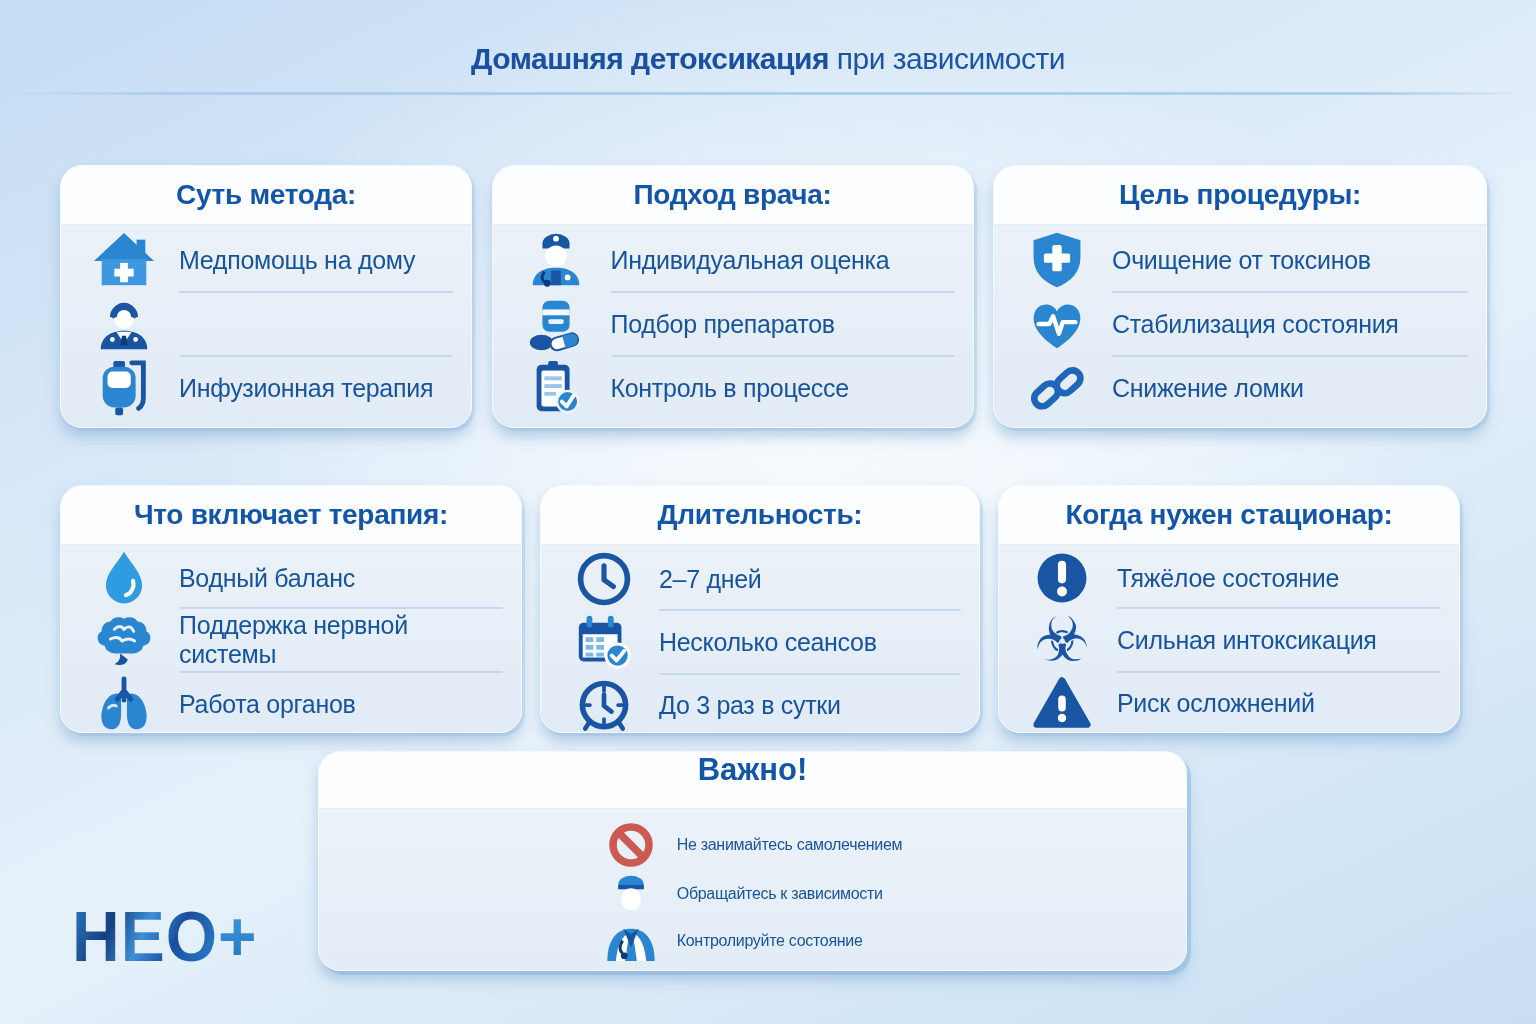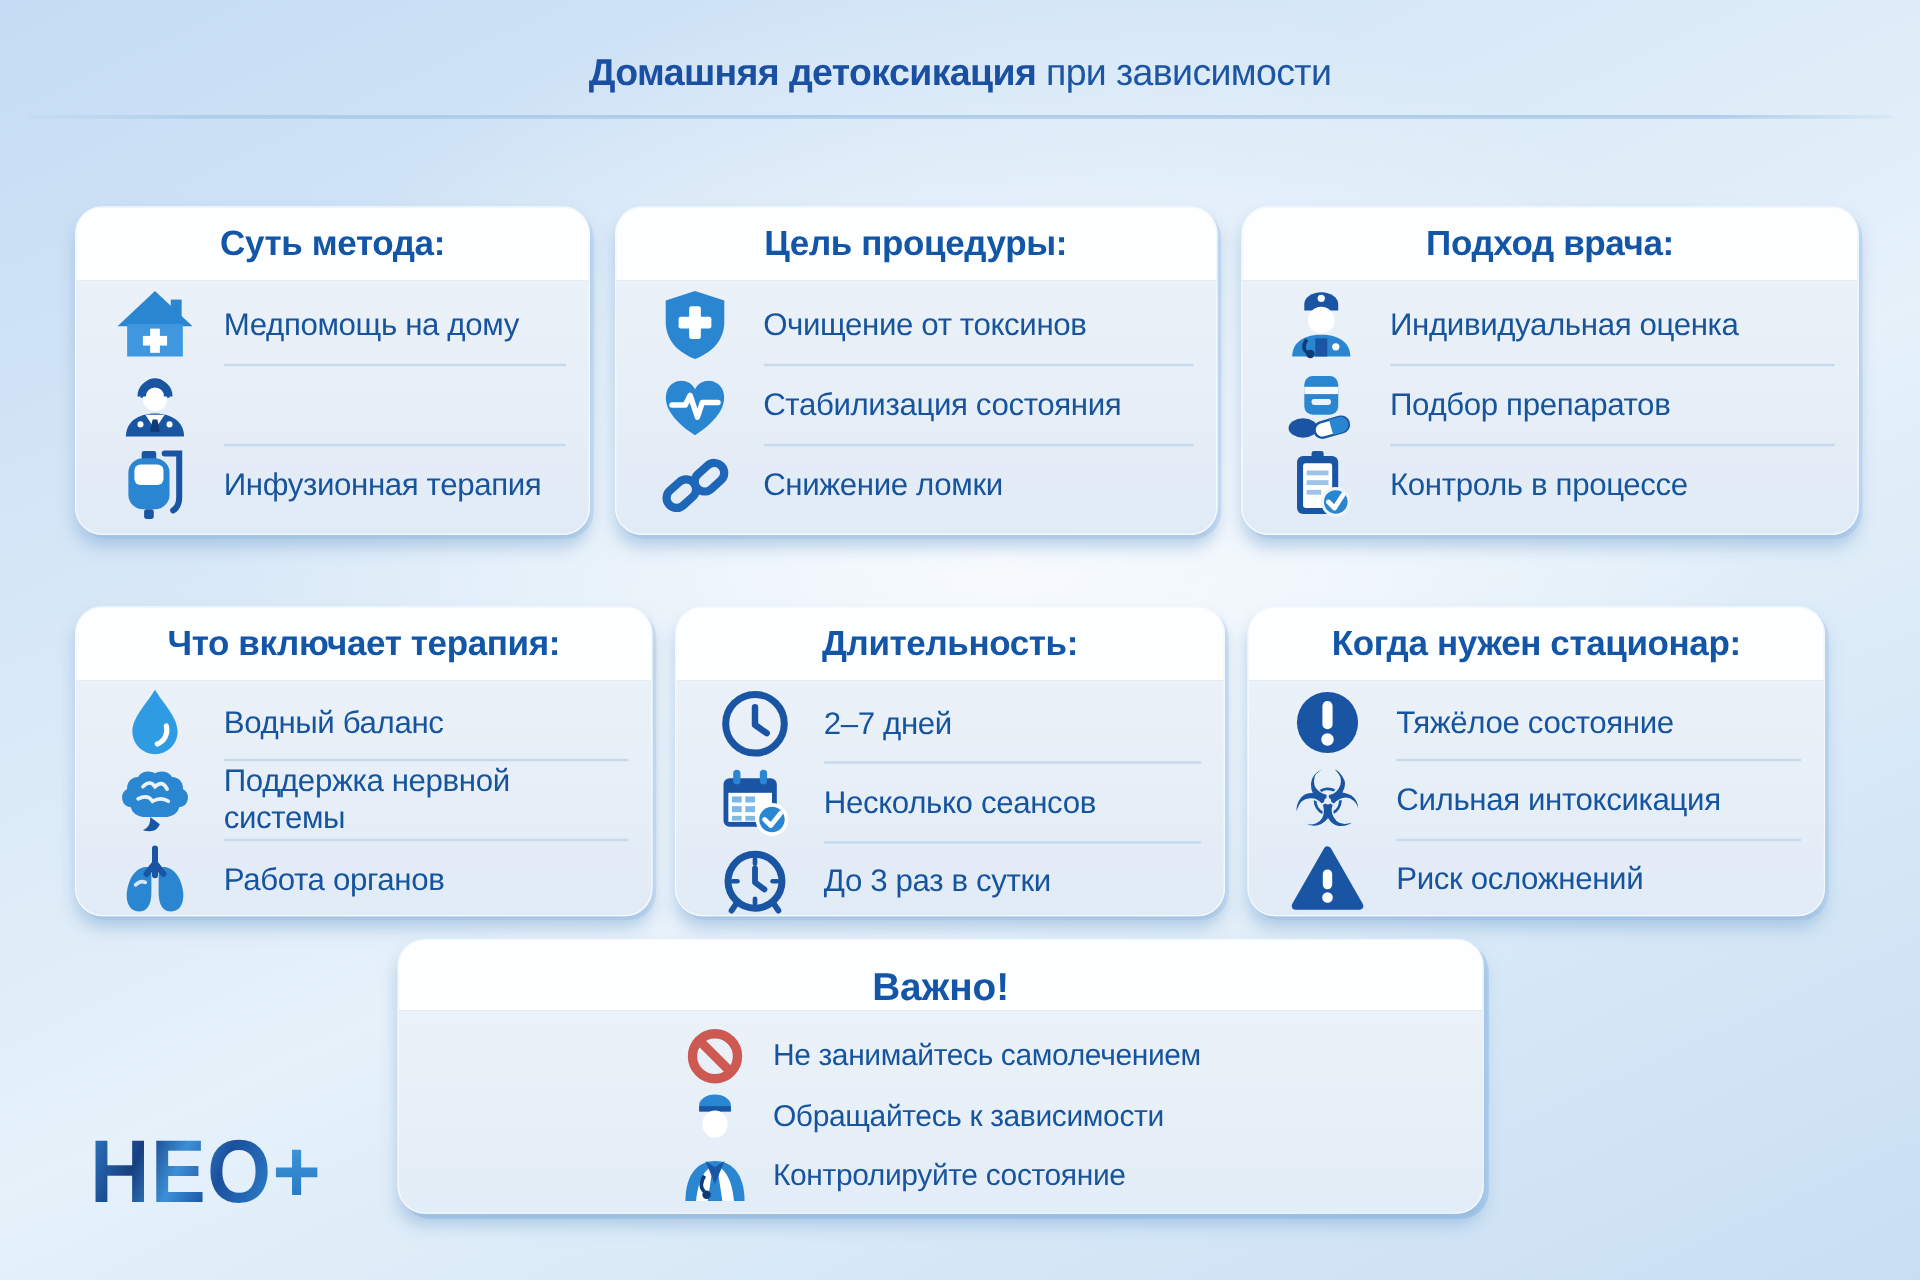--- a/index.html
+++ b/index.html
@@ -55,29 +55,29 @@
 
   .imp-card{
     margin:18px 0 0 318px;width:867px;height:218px;
     display:flex;flex-direction:column;border-radius:22px;overflow:hidden;
     background:linear-gradient(#eef3f9,#e3edf7);
     border:1px solid #f4f9fe;
     box-shadow:0 9px 13px rgba(126,167,212,.50), 4px 4px 0 rgba(150,193,233,.55);
   }
   .imp-header{
     height:56px;flex:0 0 56px;background:#fdfeff;
-    display:flex;align-items:flex-end;justify-content:center;
+    display:flex;align-items:flex-start;justify-content:center;
     border-bottom:1px solid #e2eaf4;
   }
   .imp-title{font-size:31px;font-weight:bold;color:#1356a8;}
   .imp-grid{
     display:grid;grid-template-columns:56px auto;column-gap:18px;row-gap:2px;
     align-items:center;width:max-content;margin:12px auto 0 auto;
   }
-  .imp-grid .lbl{margin-left:0;font-size:24px;}
+  .imp-grid .lbl{margin-left:0;font-size:16px;}
   .imp-ic{display:flex;align-items:center;justify-content:center;}
   .span2{grid-row:2 / span 2;align-self:start;}
 
   .logo{
     position:absolute;left:72px;top:901px;
     font-size:66px;font-weight:bold;letter-spacing:1px;line-height:1;
     transform:scaleY(1.08);transform-origin:top left;
   }
   .logo-neo{
     background:linear-gradient(115deg,#2e7cc8 0%,#163f80 28%,#3c90d8 48%,#1b4f9c 68%,#2e86d2 100%);
@@ -146,60 +146,20 @@
               <rect x="23" y="52" width="8" height="8" rx="2" fill="#1a55a4"></rect>
             </svg>
           </span>
           <span class="lbl">Инфузионная терапия</span>
         </div>
       </div>
     </div>
 
     <div class="card">
       <div class="card-header">
-        <span class="card-title">Цель процедуры:</span>
-      </div>
-      <div class="card-body">
-        <div class="item">
-          <span class="ic">
-            <svg viewBox="0 0 64 64" width="60" height="60">
-              <path d="M32 3 L57 11 V29 C57 45 47 55 32 61 C17 55 7 45 7 29 V11 Z" fill="#2b86d2"></path>
-              <rect x="27" y="16" width="10" height="28" rx="2" fill="#fff"></rect>
-              <rect x="18" y="25" width="28" height="10" rx="2" fill="#fff"></rect>
-            </svg>
-          </span>
-          <span class="lbl">Очищение от токсинов</span>
-        </div>
-        <div class="divider"></div>
-        <div class="item">
-          <span class="ic">
-            <svg viewBox="0 0 64 64" width="62" height="62">
-              <path d="M32 57 C12 44 5 31 9 20 C13 10 27 9 32 19 C37 9 51 10 55 20 C59 31 52 44 32 57 Z" fill="#2b86d2"></path>
-              <polyline points="13,32 24,32 28,24 34,42 38,30 51,30" fill="none" stroke="#fff" stroke-width="4.5" stroke-linecap="round" stroke-linejoin="round"></polyline>
-            </svg>
-          </span>
-          <span class="lbl">Стабилизация состояния</span>
-        </div>
-        <div class="divider"></div>
-        <div class="item">
-          <span class="ic">
-            <svg viewBox="0 0 64 64" width="60" height="60">
-              <g fill="none" stroke="#1d66b8" stroke-width="7">
-                <rect x="6" y="31" width="28" height="17" rx="8.5" transform="rotate(-42 20 39)"></rect>
-                <rect x="30" y="17" width="28" height="17" rx="8.5" transform="rotate(-42 44 25)"></rect>
-              </g>
-            </svg>
-          </span>
-          <span class="lbl">Снижение ломки</span>
-        </div>
-      </div>
-    </div>
-
-    <div class="card">
-      <div class="card-header">
         <span class="card-title">Подход врача:</span>
       </div>
       <div class="card-body">
         <div class="item">
           <span class="ic">
             <svg viewBox="0 0 64 64" width="62" height="62">
               <path d="M18 15 a14 10 0 0 1 28 0 l0 5 -28 0z" fill="#1a55a4"></path>
               <circle cx="32" cy="10" r="3" fill="#fff"></circle>
               <circle cx="32" cy="28" r="11" fill="#fff"></circle>
               <path d="M8 58 c0 -12 10 -18 24 -18 c14 0 24 6 24 18z" fill="#2b86d2"></path>
@@ -237,20 +197,60 @@
               <g fill="#9cc4e8">
                 <rect x="20" y="20" width="18" height="4"></rect>
                 <rect x="20" y="28" width="18" height="4"></rect>
                 <rect x="20" y="36" width="12" height="4"></rect>
               </g>
               <circle cx="44" cy="46" r="11" fill="#2b86d2" stroke="#eef4fa" stroke-width="2.5"></circle>
               <polyline points="38,46 43,51 50,40" stroke="#fff" stroke-width="4" fill="none" stroke-linecap="round" stroke-linejoin="round"></polyline>
             </svg>
           </span>
           <span class="lbl">Контроль в процессе</span>
+        </div>
+      </div>
+    </div>
+
+    <div class="card">
+      <div class="card-header">
+        <span class="card-title">Цель процедуры:</span>
+      </div>
+      <div class="card-body">
+        <div class="item">
+          <span class="ic">
+            <svg viewBox="0 0 64 64" width="60" height="60">
+              <path d="M32 3 L57 11 V29 C57 45 47 55 32 61 C17 55 7 45 7 29 V11 Z" fill="#2b86d2"></path>
+              <rect x="27" y="16" width="10" height="28" rx="2" fill="#fff"></rect>
+              <rect x="18" y="25" width="28" height="10" rx="2" fill="#fff"></rect>
+            </svg>
+          </span>
+          <span class="lbl">Очищение от токсинов</span>
+        </div>
+        <div class="divider"></div>
+        <div class="item">
+          <span class="ic">
+            <svg viewBox="0 0 64 64" width="62" height="62">
+              <path d="M32 57 C12 44 5 31 9 20 C13 10 27 9 32 19 C37 9 51 10 55 20 C59 31 52 44 32 57 Z" fill="#2b86d2"></path>
+              <polyline points="13,32 24,32 28,24 34,42 38,30 51,30" fill="none" stroke="#fff" stroke-width="4.5" stroke-linecap="round" stroke-linejoin="round"></polyline>
+            </svg>
+          </span>
+          <span class="lbl">Стабилизация состояния</span>
+        </div>
+        <div class="divider"></div>
+        <div class="item">
+          <span class="ic">
+            <svg viewBox="0 0 64 64" width="60" height="60">
+              <g fill="none" stroke="#1d66b8" stroke-width="7">
+                <rect x="6" y="31" width="28" height="17" rx="8.5" transform="rotate(-42 20 39)"></rect>
+                <rect x="30" y="17" width="28" height="17" rx="8.5" transform="rotate(-42 44 25)"></rect>
+              </g>
+            </svg>
+          </span>
+          <span class="lbl">Снижение ломки</span>
         </div>
       </div>
     </div>
   </div>
 
   <div class="row row2">
 
     <div class="card">
       <div class="card-header">
         <span class="card-title">Что включает терапия:</span>

